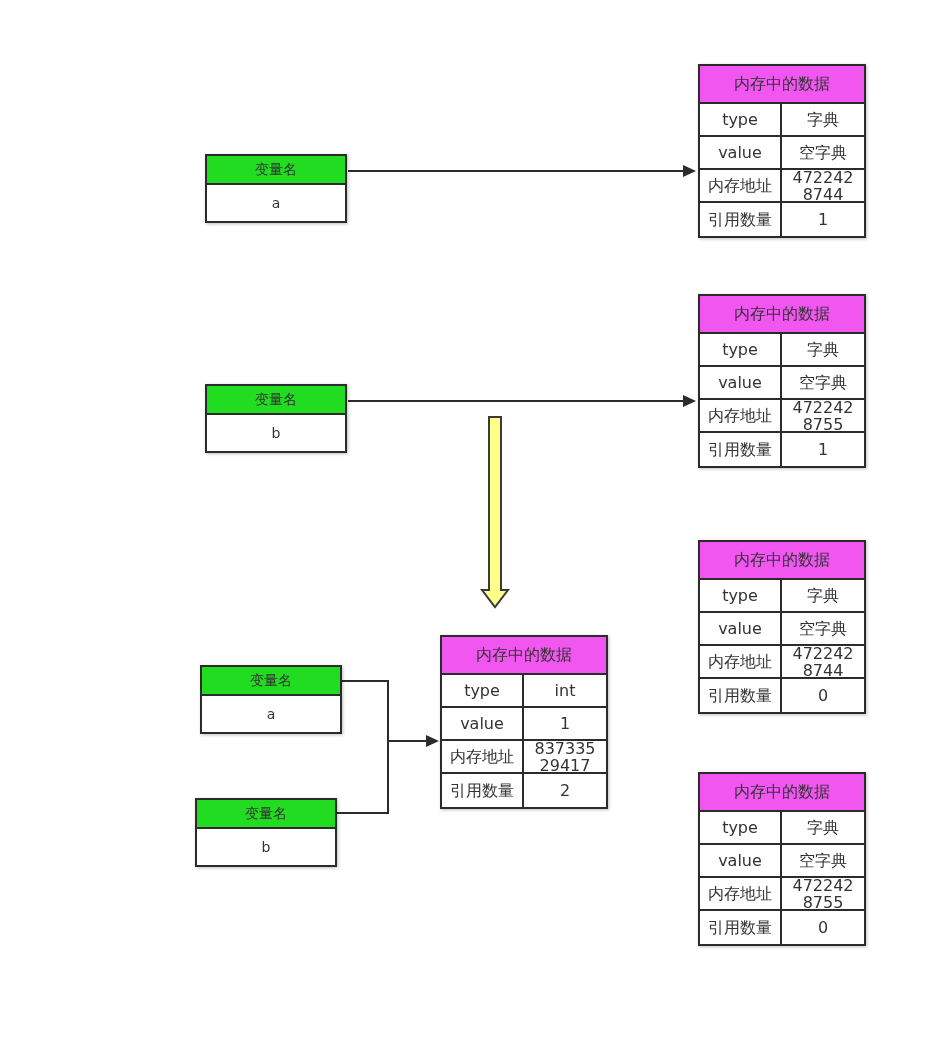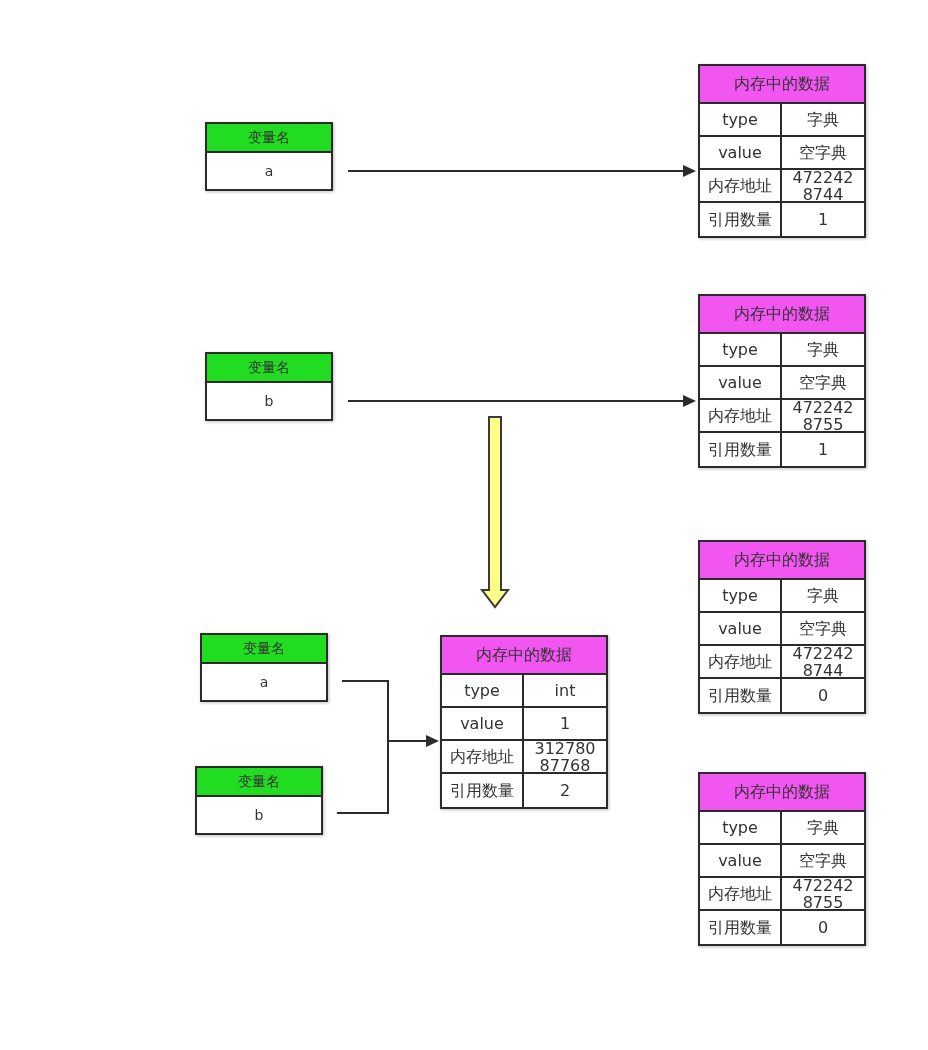--- a/index.html
+++ b/index.html
@@ -26,25 +26,26 @@
     width: 928px; height: 1050px;
     pointer-events: none;
   }
   .conn-line { stroke: var(--border); stroke-width: 2; fill: none; }
   .conn-head { fill: var(--border); stroke: none; }
   .big-arrow { fill: var(--yellow-fill); stroke: #3a3a3a; stroke-width: 2; stroke-linejoin: miter; }
 
   
   .varbox {
     position: absolute;
-    width: 128px;
+    width: 142px;
     border: 2px solid var(--border);
     background: #fff;
     box-shadow: 1px 1px 3px rgba(0,0,0,0.25);
     font-size: 14px;
+    margin-top: 32px;
   }
   .varbox-header {
     height: 29px;
     background: var(--green-header);
     border-bottom: 2px solid var(--border);
     display: flex; align-items: center; justify-content: center;
     color: #333;
   }
   .varbox-body {
     height: 36px;
@@ -189,21 +190,21 @@
     <div class="memrow">
       <div class="memcell label">type</div>
       <div class="memcell value">int</div>
     </div>
     <div class="memrow">
       <div class="memcell label">value</div>
       <div class="memcell value">1</div>
     </div>
     <div class="memrow">
       <div class="memcell label">内存地址</div>
-      <div class="memcell value">31278087768</div>
+      <div class="memcell value">83733529417</div>
     </div>
     <div class="memrow">
       <div class="memcell label">引用数量</div>
       <div class="memcell value">2</div>
     </div>
   </div>
 
   <div class="memtable" style="left:698px; top:540px;">
     <div class="memtable-header">内存中的数据</div>
     <div class="memrow">

